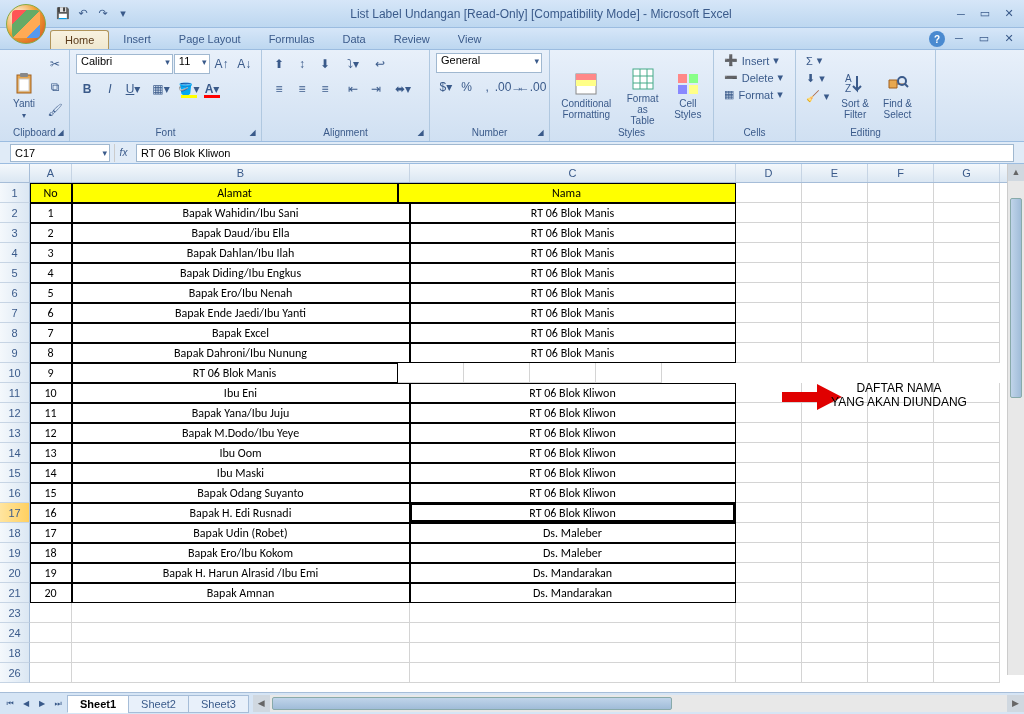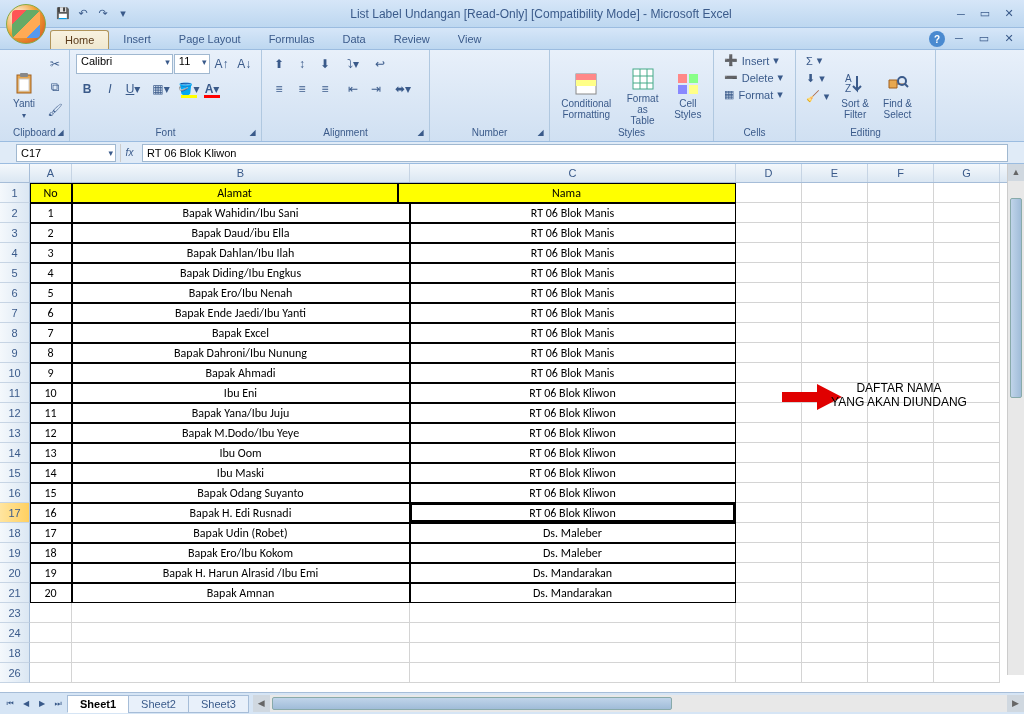--- a/index.html
+++ b/index.html
@@ -32,21 +32,21 @@
 .big-btn-icon { width: 24px; height: 24px; }
 .big-btn-label { font-size: 10px; color: #3a5a8a; line-height: 11px; text-align: center; }
 .small-btn { width: 22px; height: 22px; display: flex; align-items: center; justify-content: center; cursor: pointer; font-size: 12px; color: #3a5a8a; border: 1px solid transparent; border-radius: 2px; }
 .btn-col { display: flex; flex-direction: column; gap: 1px; }
 .btn-row { display: flex; gap: 1px; align-items: center; }
 .font-select { background: #fff; border: 1px solid #a0b8d0; font-size: 11px; height: 20px; padding: 0 14px 0 4px; position: relative; }
 .font-select::after { content: '▾'; position: absolute; right: 2px; top: 2px; font-size: 9px; color: #3a5a8a; }
 .menu-item { display: flex; align-items: center; gap: 4px; padding: 1px 4px; font-size: 11px; color: #3a5a8a; cursor: pointer; }
 
 
-.formulabar { background: #e0ebf7; height: 22px; display: flex; align-items: center; border-bottom: 1px solid #9bbce0; padding: 0 16px; gap: 4px; }
+.formulabar { background: #e0ebf7; height: 22px; display: flex; align-items: center; border-bottom: 1px solid #9bbce0; padding: 0 10px; gap: 4px; }
 .namebox { background: #fff; border: 1px solid #a0b8d0; width: 100px; height: 18px; font-size: 11px; padding: 0 4px; display: flex; align-items: center; position: relative; }
 .namebox::after { content: '▾'; position: absolute; right: 2px; font-size: 9px; color: #3a5a8a; }
 .fx-area { display: flex; align-items: center; gap: 0; }
 .fx-btn { width: 18px; height: 18px; font-size: 10px; font-style: italic; color: #3a5a8a; cursor: pointer; display: flex; align-items: center; justify-content: center; border-left: 1px solid #ccc; }
 .formula-input { flex: 1; background: #fff; border: 1px solid #a0b8d0; height: 18px; font-size: 11px; padding: 0 4px; display: flex; align-items: center; }
 
 
 .grid-area { position: absolute; top: 164px; left: 0; right: 0; bottom: 22px; display: flex; flex-direction: column; background: #fff; }
 .col-headers { display: flex; background: linear-gradient(#f4f8fc, #dbe7f3); height: 19px; border-bottom: 1px solid #a6bdd8; }
 .select-all { width: 30px; border-right: 1px solid #a6bdd8; background: linear-gradient(#f4f8fc, #dbe7f3); cursor: pointer; }
@@ -184,20 +184,30 @@
         <div class="small-btn">⇤</div>
         <div class="small-btn">⇥</div>
         <div class="small-btn" style="width:30px">⬌▾</div>
       </div>
     </div>
     <div class="ribbon-group-label">Alignment</div>
     <div class="ribbon-group-launcher">◢</div>
   </div>
 
   <div class="ribbon-group" style="width:120px">
+    <div class="ribbon-content" style="flex-direction:column;gap:3px">
+      <div class="font-select" style="width:106px">General</div>
+      <div class="btn-row">
+        <div class="small-btn">$▾</div>
+        <div class="small-btn">%</div>
+        <div class="small-btn">,</div>
+        <div class="small-btn">.00→</div>
+        <div class="small-btn">←.00</div>
+      </div>
+    </div>
     <div class="ribbon-group-label">Number</div>
     <div class="ribbon-group-launcher">◢</div>
   </div>
 
   <div class="ribbon-group" style="width:164px">
     <div class="ribbon-content">
       <div class="big-btn">
         <svg class="big-btn-icon" viewBox="0 0 24 24">
             <rect x="2" y="2" width="20" height="20" fill="#fff" stroke="#888"></rect>
             <rect x="2" y="2" width="20" height="6" fill="#f88"></rect>
@@ -378,21 +388,20 @@
         <div class="cell bordered" style="width: 338px;">Bapak Dahroni/Ibu Nunung</div>
         <div class="cell bordered" style="width: 326px;">RT 06 Blok Manis</div>
         <div class="cell" style="width: 66px;"></div>
         <div class="cell" style="width: 66px;"></div>
         <div class="cell" style="width: 66px;"></div>
         <div class="cell" style="width: 66px;"></div>
       </div>
       <div class="grid-row">
         <div class="row-header">10</div>
         <div class="cell bordered" style="width: 42px;">9</div>
-        <div class="cell bordered" style="width: 338px;">Bapak Ahmadi</div>
         <div class="cell bordered" style="width: 326px;">RT 06 Blok Manis</div>
         <div class="cell" style="width: 66px;"></div>
         <div class="cell" style="width: 66px;"></div>
         <div class="cell" style="width: 66px;"></div>
         <div class="cell" style="width: 66px;"></div>
       </div>
       <div class="grid-row">
         <div class="row-header">11</div>
         <div class="cell bordered" style="width: 42px;">10</div>
         <div class="cell bordered" style="width: 338px;">Ibu Eni</div>

